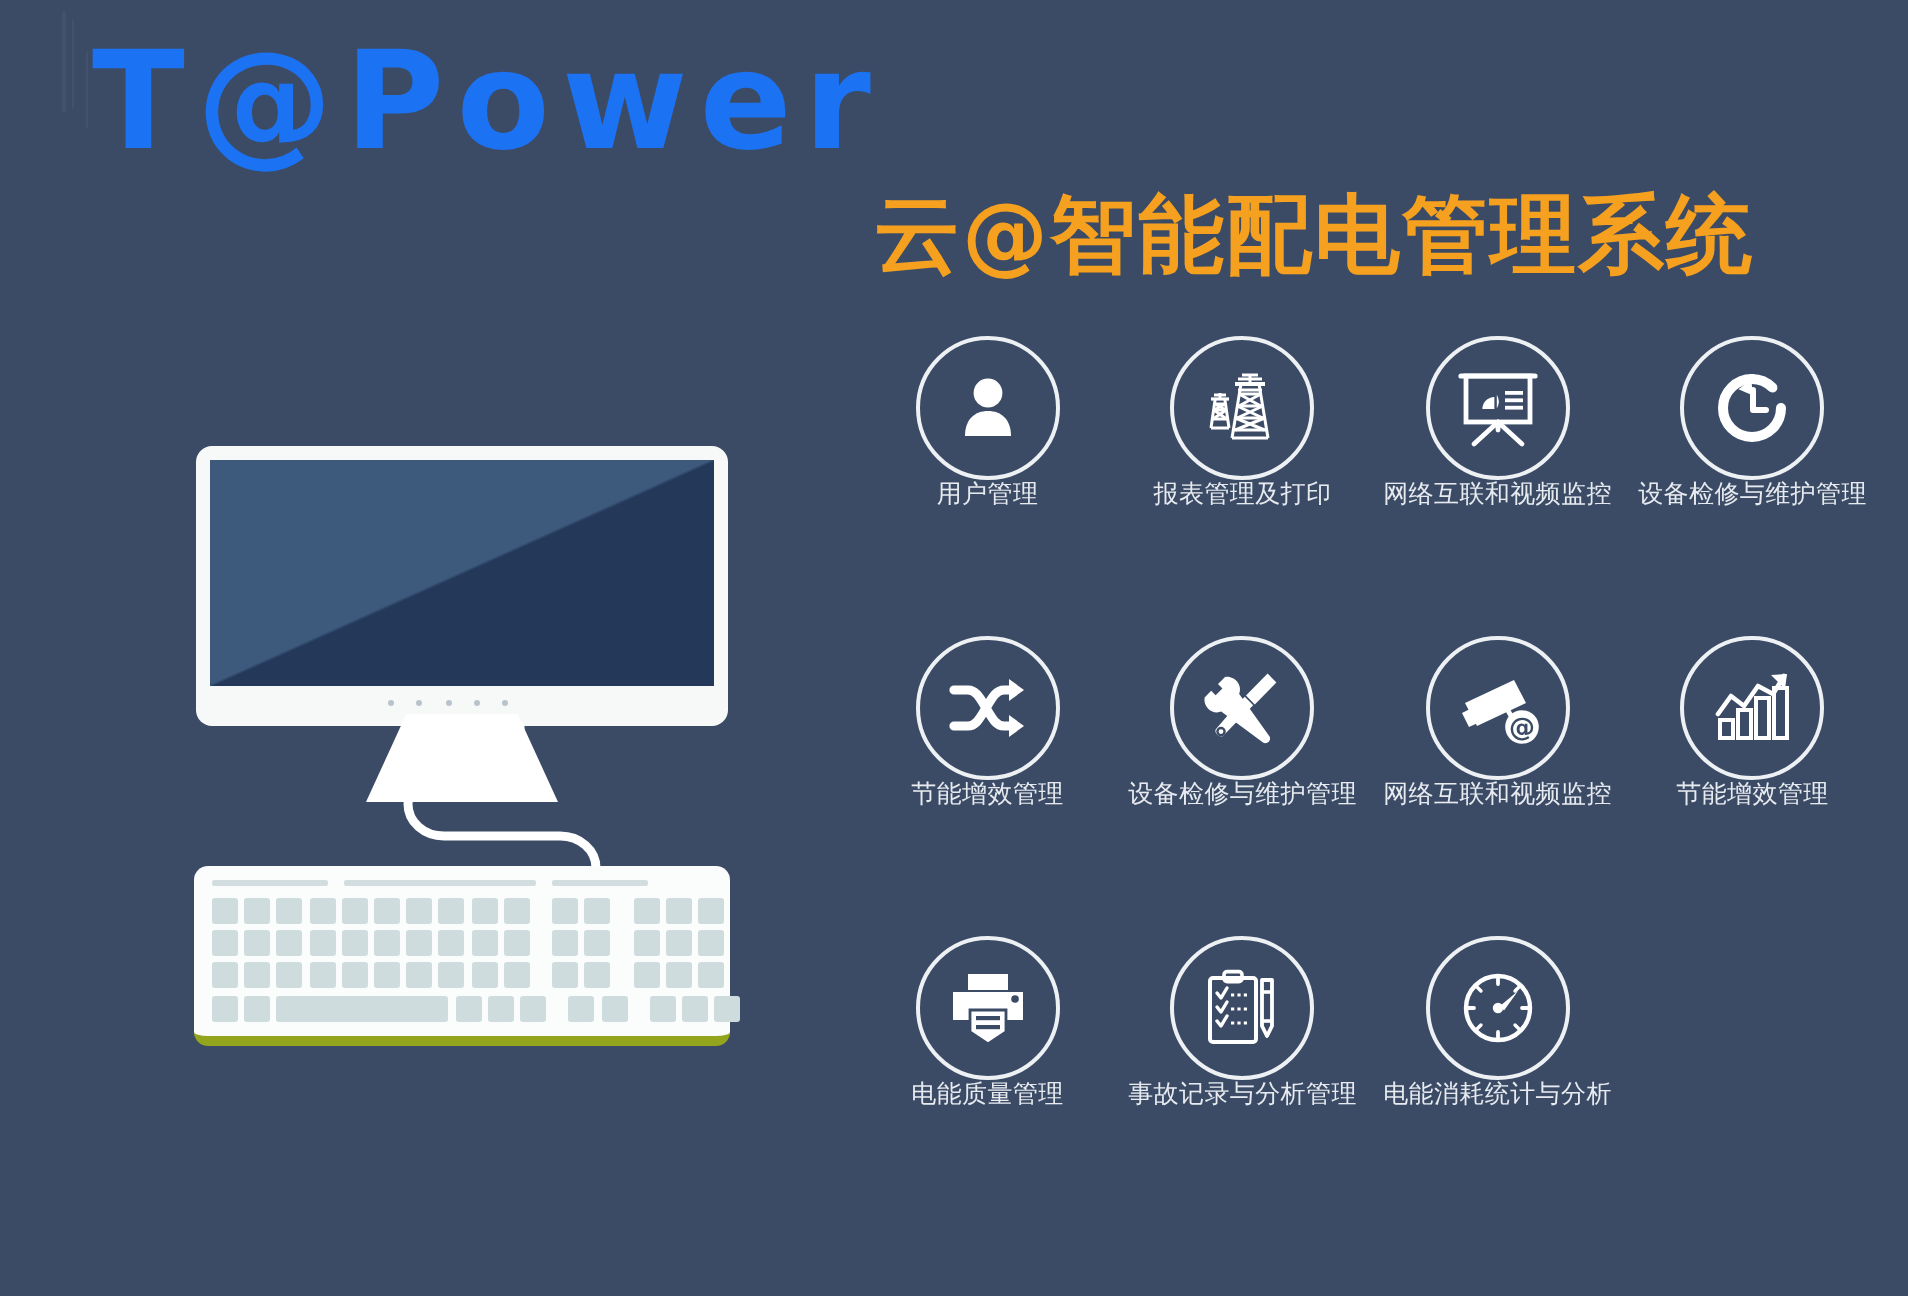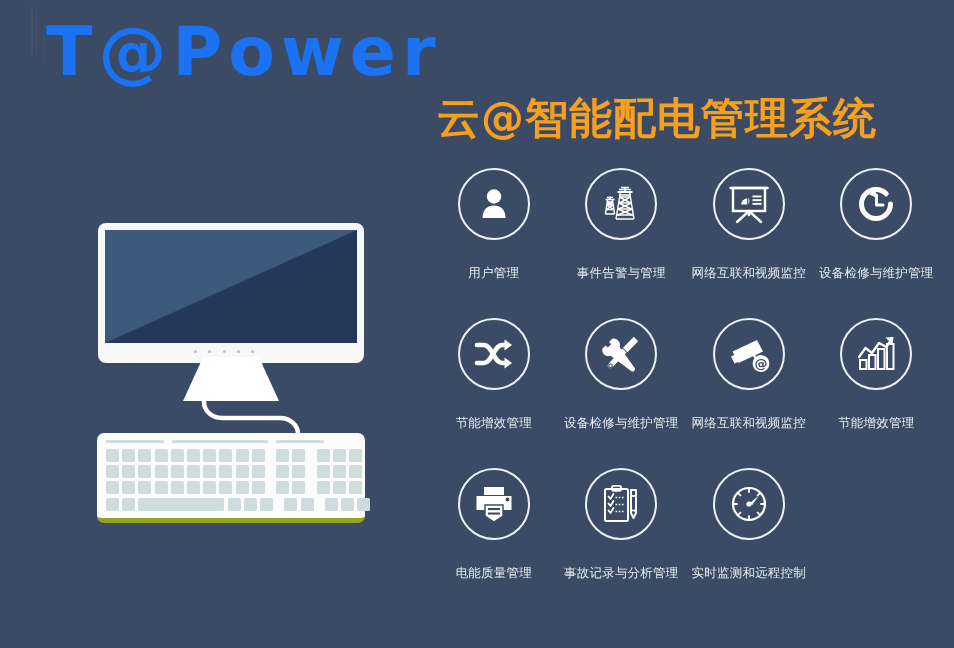--- a/index.html
+++ b/index.html
@@ -132,21 +132,21 @@
     align-items: center;
   }
   .feature-icon {
     width: 72px; height: 72px;
     border-radius: 50%;
     border: 2px solid #eef1f4;
     display: flex; align-items: center; justify-content: center;
   }
   .feature-icon svg { display: block; }
   .feature-label {
-    margin-top: 27px;
+    margin-top: 1px;
     font-size: 12.5px;
     color: #e7ebf0;
     white-space: nowrap;
     letter-spacing: 0.2px;
     line-height: 1;
   }
 </style>
 </head>
 <body>
 
@@ -287,21 +287,21 @@
 
           <path d="M5.5 16.5 H14.5" stroke-width="1.6"></path>
           <path d="M7 14.5 H13"></path>
           <path d="M10 13.5 V16.5"></path>
           <path d="M7.2 19 H12.8"></path>
           <path d="M7.6 16.5 L5.5 31 M12.4 16.5 L14.5 31"></path>
           <path d="M6.9 22 H13.1 M6.4 26.5 H13.6 M5.5 31 H14.5"></path>
           <path d="M7.4 19 L12.9 22 M12.6 19 L7 22 M6.9 22 L13.3 26.5 M13.1 22 L6.5 26.5"></path>
         </svg>
       </div>
-      <div class="feature-label">事件告警与管理</div>
+      <div class="feature-label">报表管理及打印</div>
     </div>
 
     <div class="feature">
       <div class="feature-icon">
         <svg width="42" height="42" viewBox="0 0 42 42">
           <rect x="5" y="5" width="32" height="23" fill="none" stroke="#ffffff" stroke-width="2.4"></rect>
           <path d="M2.5 5 H39.5" stroke="#ffffff" stroke-width="2.6" stroke-linecap="round"></path>
           <path d="M21 28 L9 39 M21 28 L33 39 M21 28 V32" stroke="#ffffff" stroke-width="2.4" stroke-linecap="round"></path>
           <path d="M13.2 21.5 A6 6 0 0 1 19.2 15.5 L19.2 21.5 Z" fill="#ffffff"></path>
           <path d="M20.4 14.4 A6.8 6.8 0 0 1 20.4 21.3 L20.4 14.4 Z" fill="#ffffff"></path>
@@ -420,17 +420,17 @@
           <path d="M21 5.6 V9" stroke="#ffffff" stroke-width="1.9" stroke-linecap="round"></path>
           <path d="M21 33 V36.4" stroke="#ffffff" stroke-width="1.9" stroke-linecap="round"></path>
           <path d="M5.6 21 H9" stroke="#ffffff" stroke-width="1.9" stroke-linecap="round"></path>
           <path d="M33 21 H36.4" stroke="#ffffff" stroke-width="1.9" stroke-linecap="round"></path>
           <path d="M10.1 10.1 L12.5 12.5" stroke="#ffffff" stroke-width="1.7" stroke-linecap="round"></path>
           <path d="M29.5 29.5 L31.9 31.9" stroke="#ffffff" stroke-width="1.7" stroke-linecap="round"></path>
           <path d="M31.9 10.1 L29.5 12.5" stroke="#ffffff" stroke-width="1.7" stroke-linecap="round"></path>
           <path d="M12.5 29.5 L10.1 31.9" stroke="#ffffff" stroke-width="1.7" stroke-linecap="round"></path>
         </svg>
       </div>
-      <div class="feature-label">实时监测和远程控制</div>
+      <div class="feature-label">电能消耗统计与分析</div>
     </div>
 
   </div>
 </div>
 
 </body></html>

